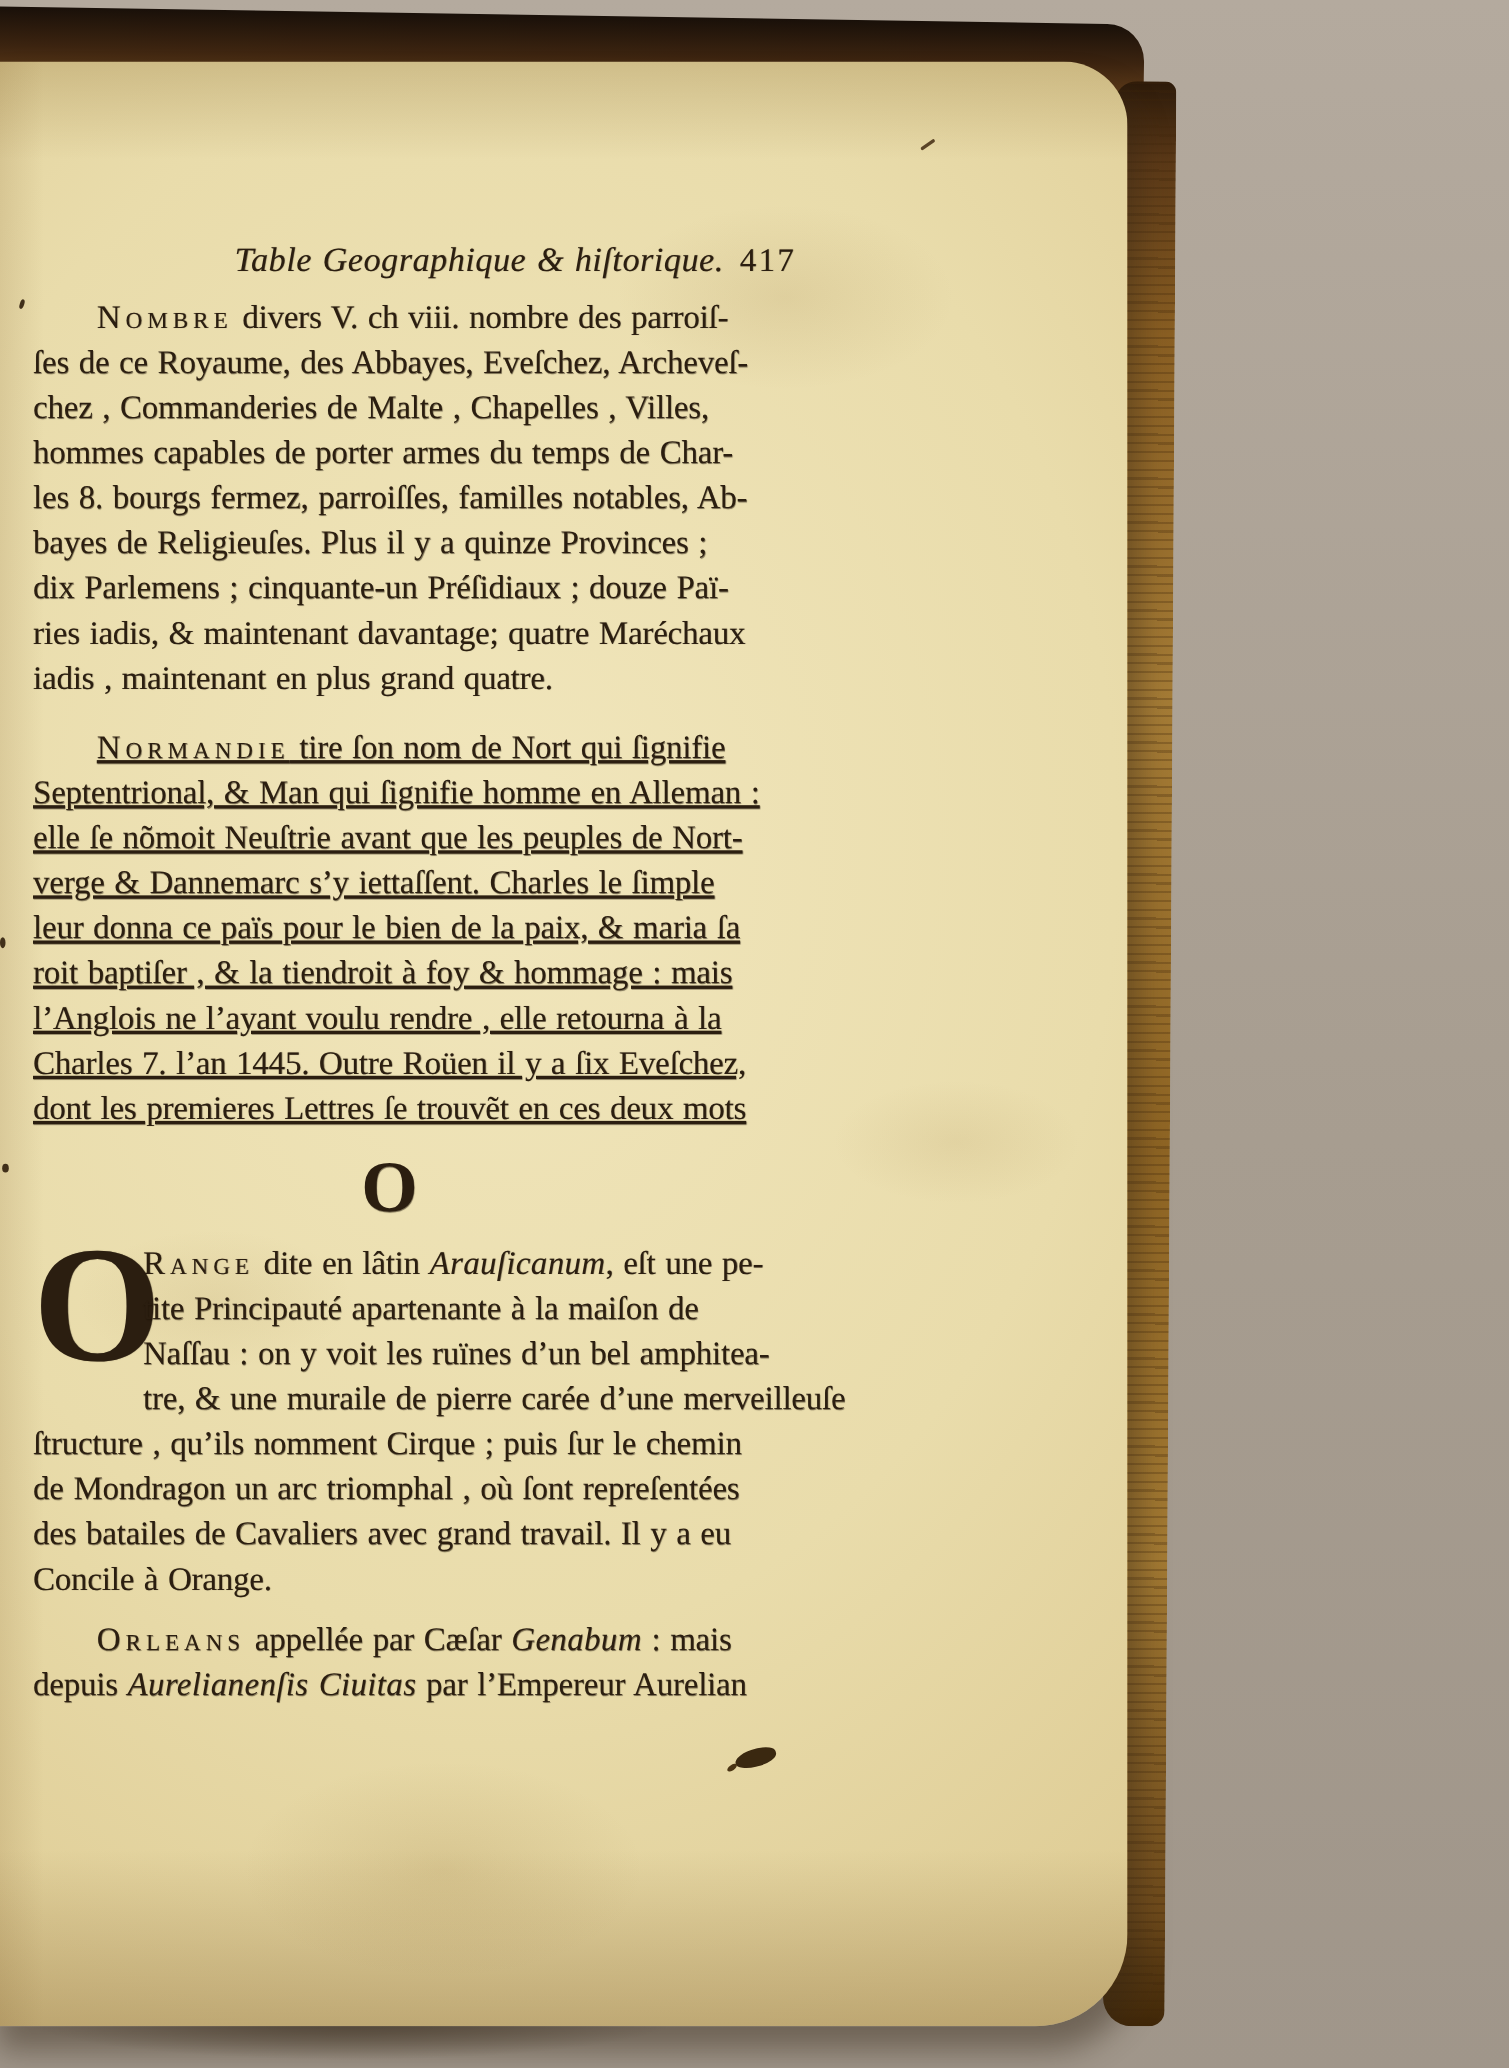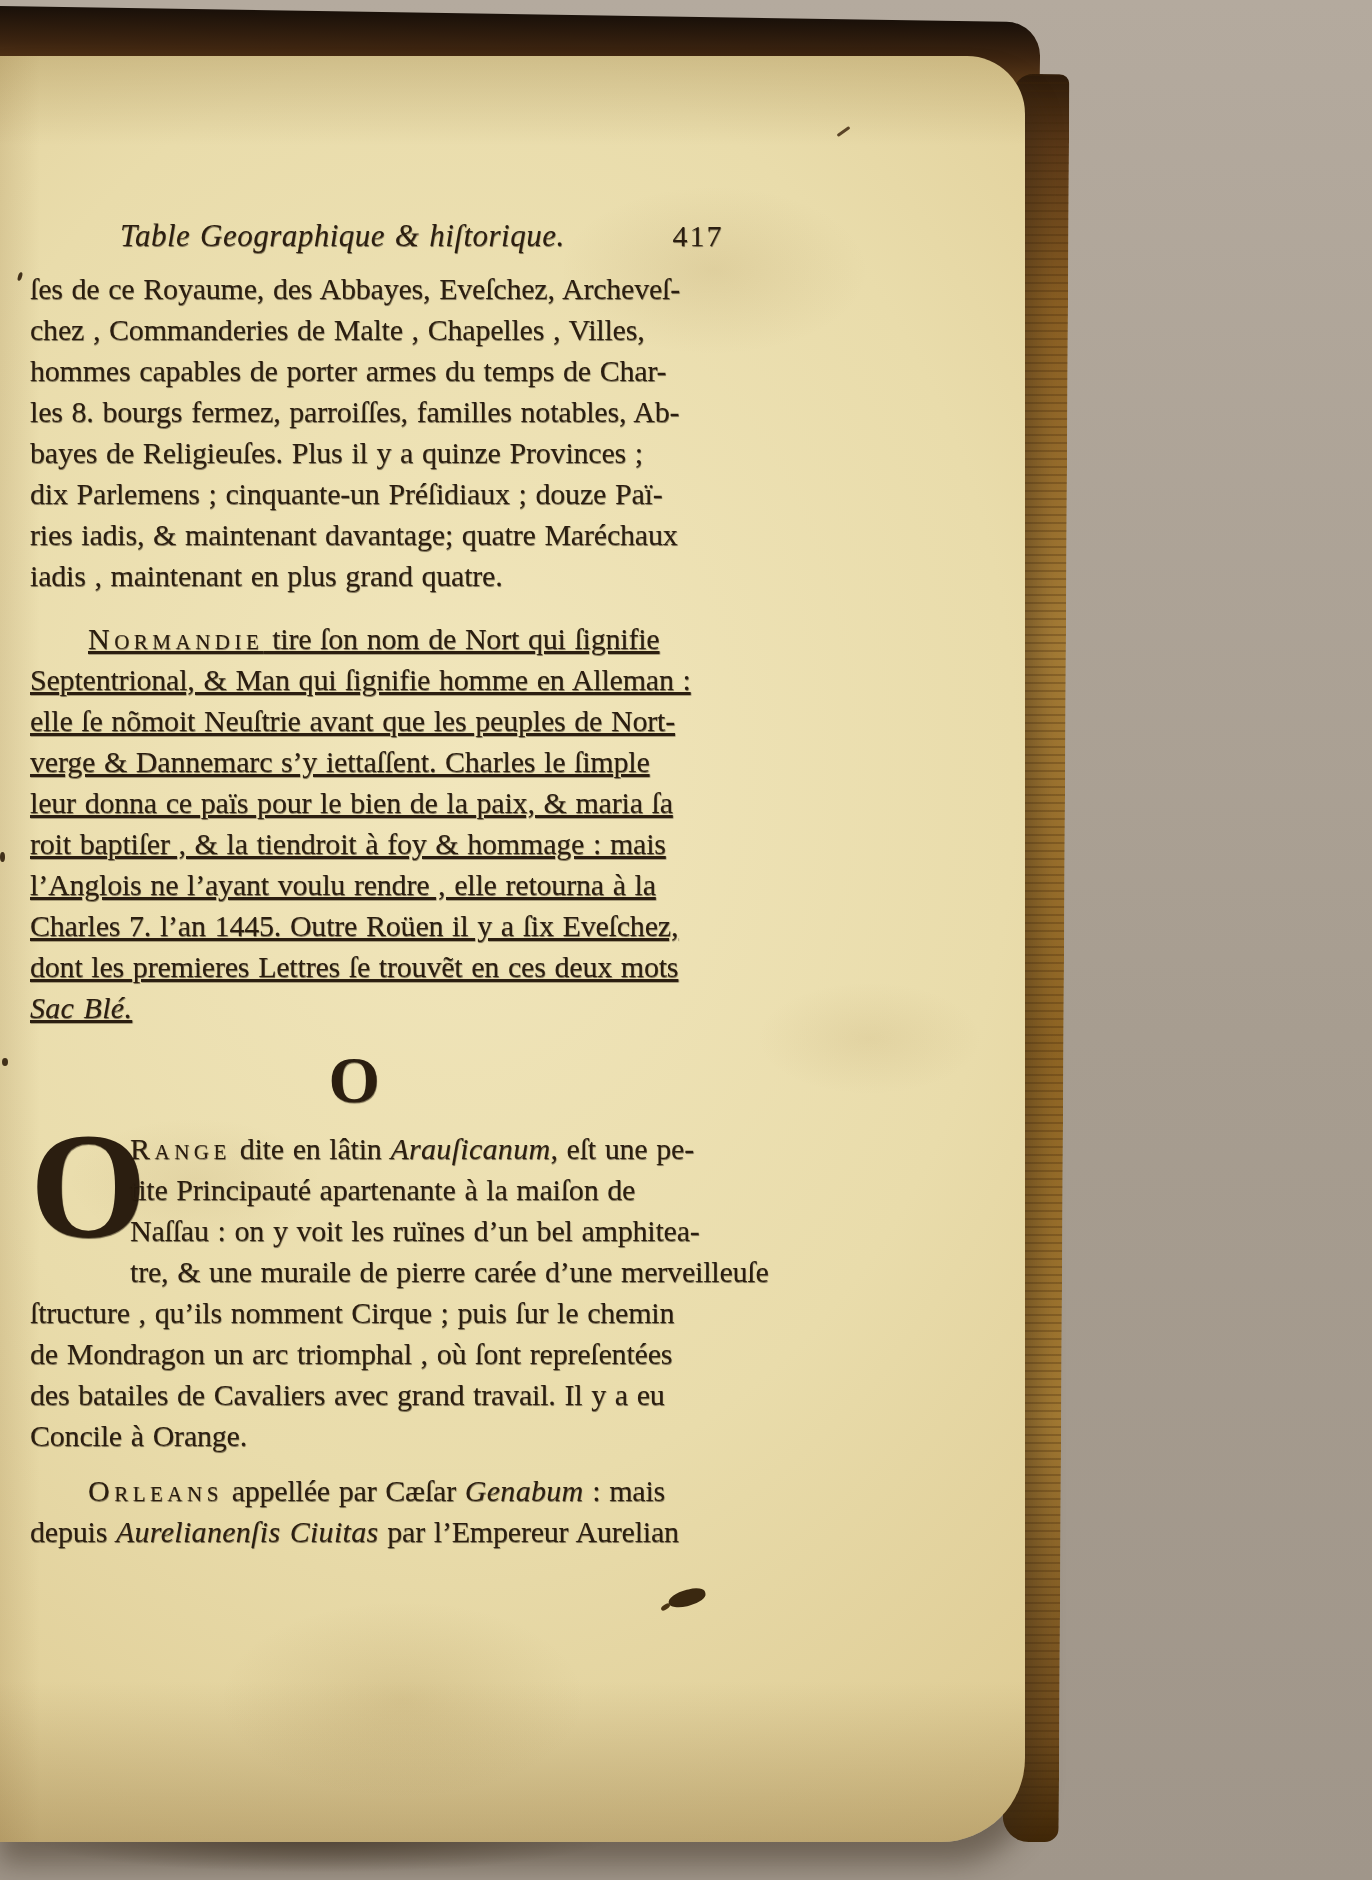--- a/index.html
+++ b/index.html
@@ -51,21 +51,21 @@
   }
   
   .text-body{
     position:absolute;left:42px;top:162px;width:708px;z-index:4;
     color:#2b1e10;
     font-size:30px;letter-spacing:-0.2px;word-spacing:1.5px;
     text-shadow:0.5px 0.6px 0.7px rgba(30,18,6,.55);
   }
   .running-head{display:flex;align-items:baseline;height:44px;margin-bottom:6px;}
   .rh-spacer{width:90px;}
-  .rh-title{flex:1;text-align:left;font-style:italic;font-size:31px;letter-spacing:0.5px;}
+  .rh-title{flex:1;text-align:right;font-style:italic;font-size:31px;letter-spacing:0.5px;}
   .rh-number{width:80px;text-align:center;font-size:30px;letter-spacing:2px;}
   .para{margin:0;}
   .tline{height:41px;line-height:41px;white-space:nowrap;}
   .indent{text-indent:58px;}
   .seg-sc{font-variant:small-caps;letter-spacing:4.5px;}
   .seg-it{font-style:italic;letter-spacing:0.3px;}
   .seg-n{}
   .p-normandie{margin-top:22px;text-decoration:underline;}
   .p-orleans{margin-top:14px;}
   .section-letter{
@@ -103,40 +103,40 @@
 
   <div class="page">
     <div class="text-body">
       <div class="running-head">
         <span class="rh-spacer"></span>
         <span class="rh-title">Table Geographique &amp; hiſtorique.</span>
         <span class="rh-number">417</span>
       </div>
       <div id="paragraphs">
           <div class="para">
+            <div class="tline indent"><span class="seg-sc">Nombre</span><span class="seg-n"> divers V. ch viii.  nombre des parroiſ-</span></div>
             <div class="tline"><span class="seg-n">ſes de ce Royaume, des Abbayes, Eveſchez, Archeveſ-</span></div>
             <div class="tline"><span class="seg-n">chez , Commanderies de Malte ,  Chapelles ,  Villes,</span></div>
             <div class="tline"><span class="seg-n">hommes capables de porter armes du temps de Char-</span></div>
             <div class="tline"><span class="seg-n">les 8. bourgs fermez, parroiſſes, familles notables, Ab-</span></div>
             <div class="tline"><span class="seg-n">bayes de Religieuſes.   Plus il  y  a  quinze Provinces ;</span></div>
             <div class="tline"><span class="seg-n">dix Parlemens ;  cinquante-un Préſidiaux ;  douze Paï-</span></div>
             <div class="tline"><span class="seg-n">ries iadis, &amp; maintenant davantage; quatre Maréchaux</span></div>
             <div class="tline"><span class="seg-n">iadis ,  maintenant en plus grand quatre.</span></div>
           </div>
           <div class="para p-normandie">
             <div class="tline indent"><span class="seg-sc">Normandie</span><span class="seg-n"> tire ſon nom de Nort qui ſignifie</span></div>
             <div class="tline"><span class="seg-n">Septentrional, &amp; Man qui ſignifie homme en Alleman :</span></div>
             <div class="tline"><span class="seg-n">elle ſe nõmoit Neuſtrie avant que les peuples de Nort-</span></div>
             <div class="tline"><span class="seg-n">verge &amp;  Dannemarc s’y iettaſſent.   Charles le ſimple</span></div>
             <div class="tline"><span class="seg-n">leur donna ce païs pour le bien de la paix, &amp; maria ſa</span></div>
             <div class="tline"><span class="seg-n">roit baptiſer , &amp; la tiendroit à foy &amp; hommage : mais</span></div>
             <div class="tline"><span class="seg-n">l’Anglois ne l’ayant voulu rendre ,  elle retourna à la</span></div>
             <div class="tline"><span class="seg-n">Charles 7. l’an 1445. Outre Roüen il y a ſix Eveſchez,</span></div>
             <div class="tline"><span class="seg-n">dont les premieres Lettres ſe trouvẽt en ces deux mots</span></div>
-            <div class="tline"><span class="seg-it">Sac Blé.</span></div>
           </div>
           <div class="section-letter">O</div>
           <div class="para">
             <span class="dropcap">O</span>
             <div class="tline"><span class="seg-sc">Range</span><span class="seg-n"> dite en lâtin </span><span class="seg-it">Arauſicanum</span><span class="seg-n">, eſt une pe-</span></div>
             <div class="tline"><span class="seg-n">tite Principauté apartenante à  la  maiſon de</span></div>
             <div class="tline"><span class="seg-n">Naſſau : on y voit les ruïnes d’un bel amphitea-</span></div>
             <div class="tline"><span class="seg-n">tre, &amp; une muraile de pierre carée d’une merveilleuſe</span></div>
             <div class="tline"><span class="seg-n">ſtructure , qu’ils nomment  Cirque ; puis ſur le chemin</span></div>
             <div class="tline"><span class="seg-n">de Mondragon un arc triomphal , où ſont repreſentées</span></div>

